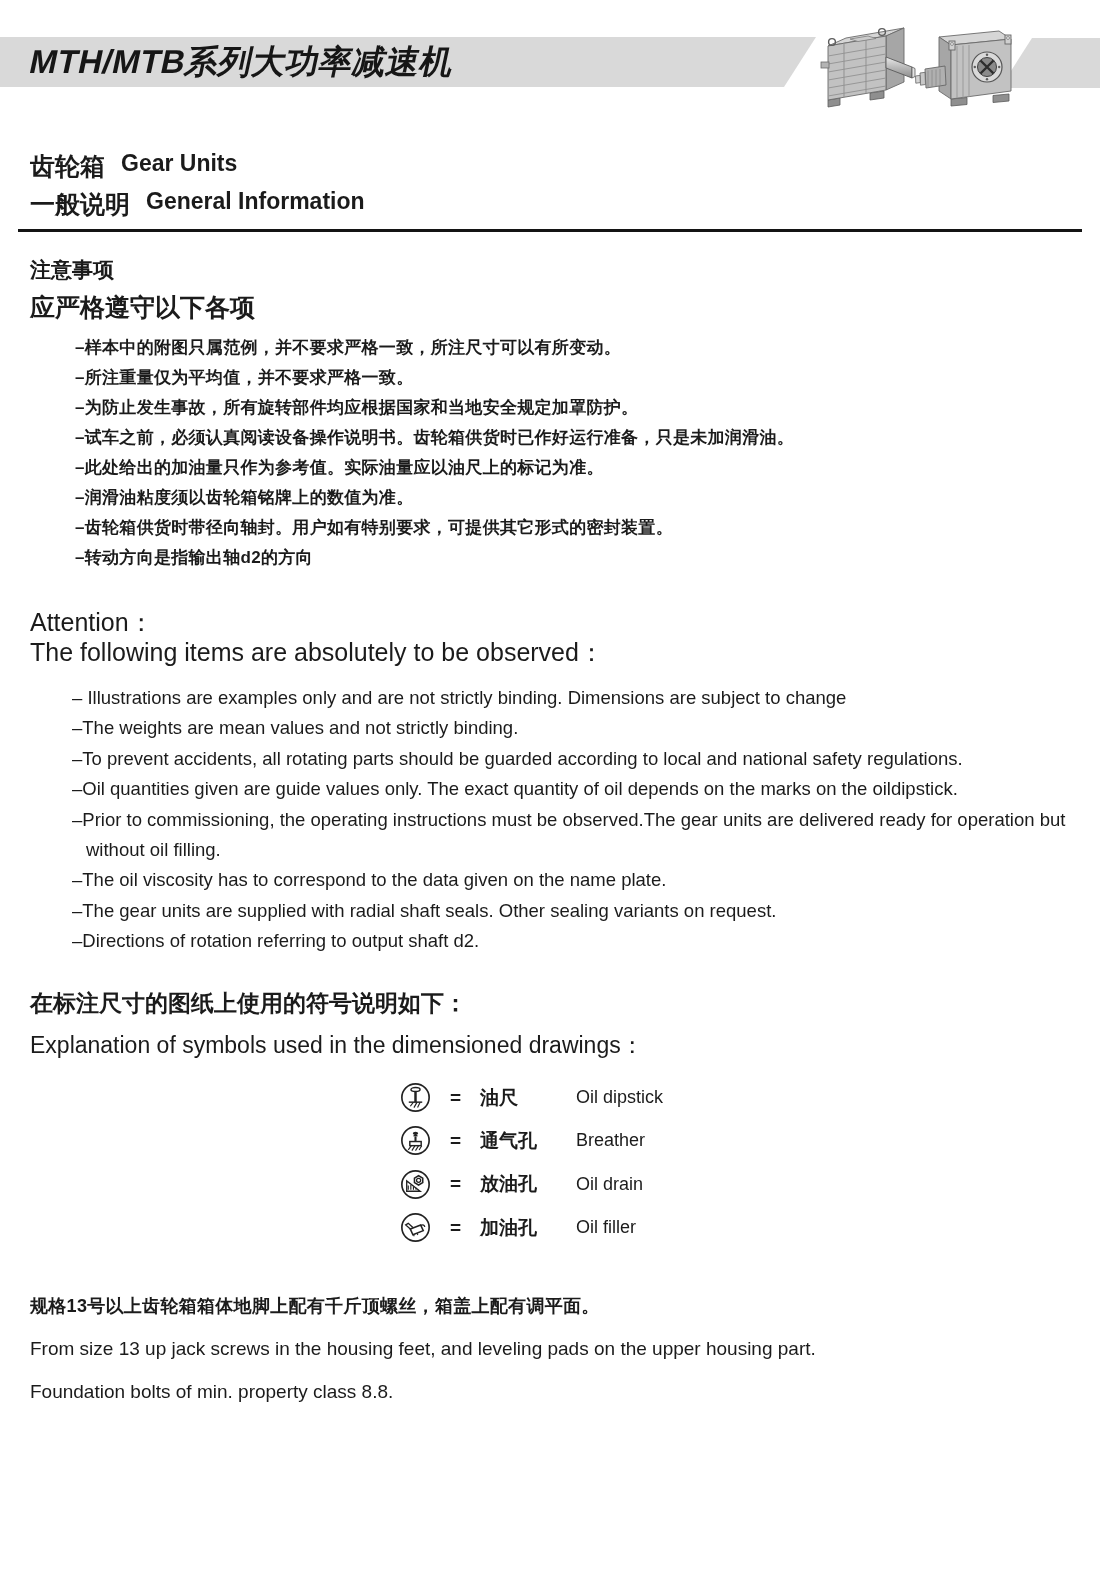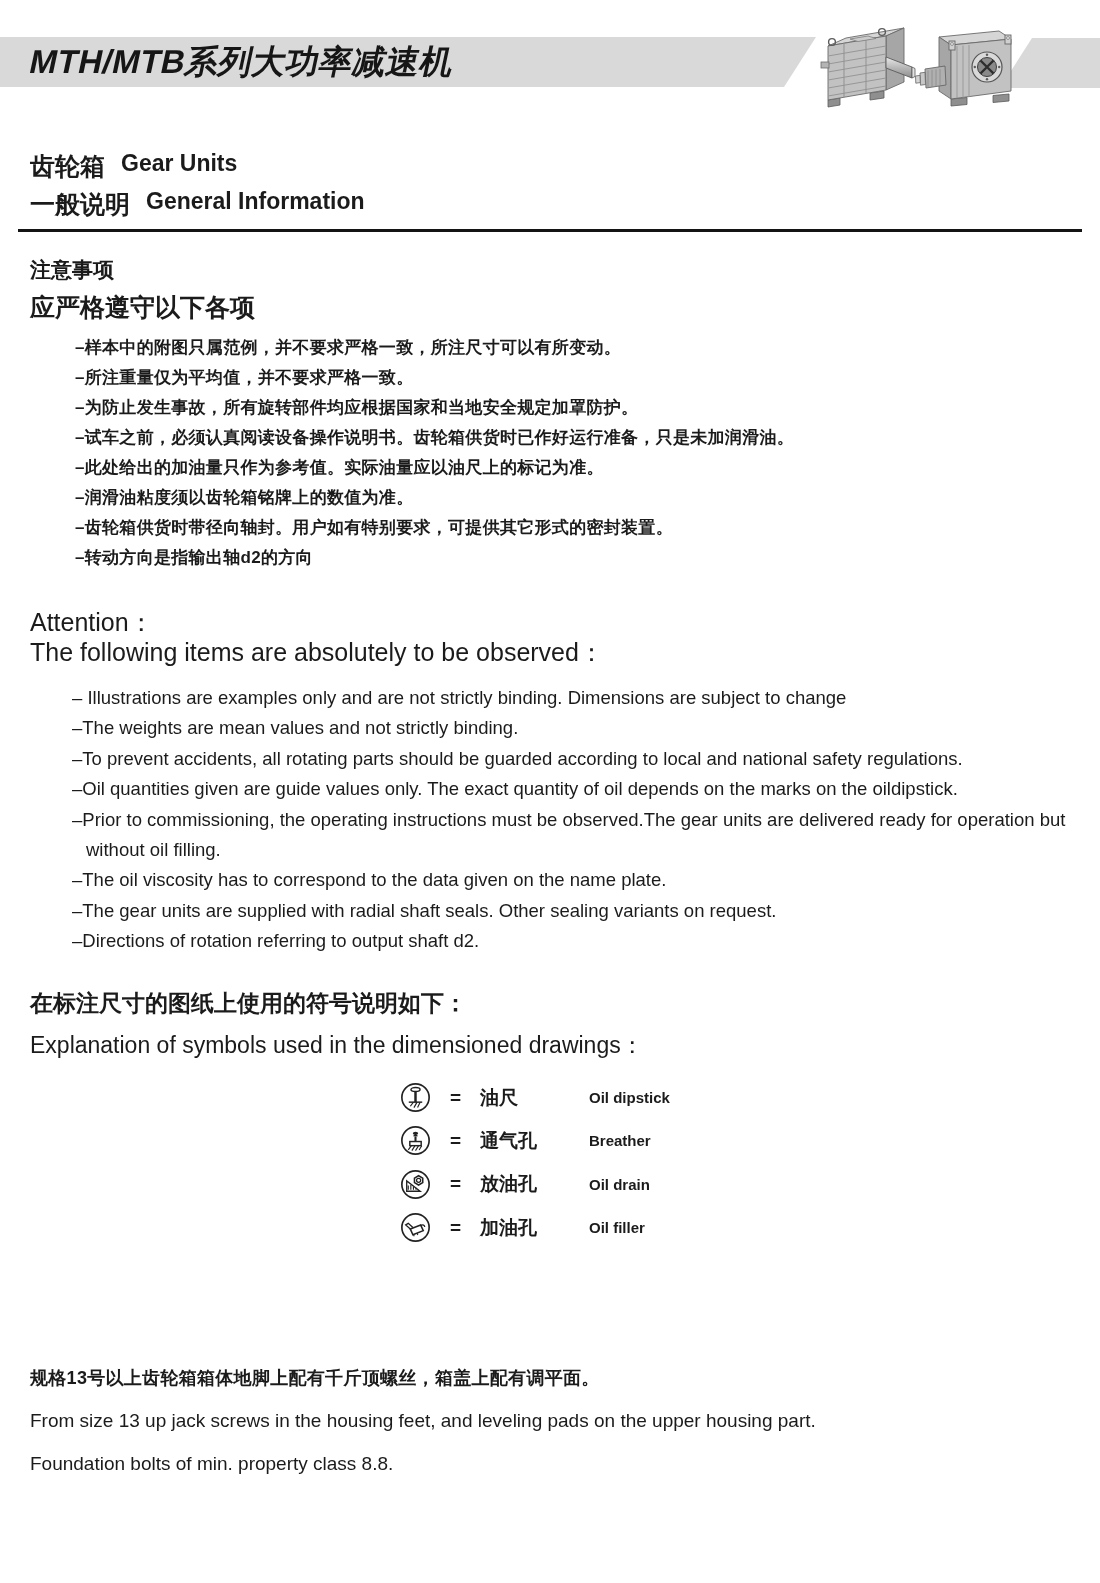--- a/index.html
+++ b/index.html
@@ -75,24 +75,24 @@
   }
 
   
   .sym-h-zh { position:absolute; left:30px; top:988px; font-size:23px; font-weight:700; }
   .sym-h-en { position:absolute; left:30px; top:1030px; font-size:23px; font-weight:400; }
   .sym-table { position:absolute; left:400px; top:1076px; }
   .sym-row { display:flex; align-items:center; height:43.3px; }
   .sym-icon { width:31px; height:31px; margin-right:19px; flex:0 0 auto; }
   .sym-eq { width:30px; font-size:19px; font-weight:700; }
   .sym-zh { width:96px; font-size:19px; font-weight:700; }
-  .sym-en { font-size:15px; font-weight:700;margin-left:13px; }
-
-  
-  .footer-notes { position:absolute; left:30px; top:1356px; width:1040px;text-align:right; }
+  .sym-en { font-size:18px; font-weight:400; }
+
+  
+  .footer-notes { position:absolute; left:30px; top:1284px; width:1040px;text-align:right; }
   .f-line { height:43px; display:flex; align-items:center; white-space:nowrap; }
   .f-line.zh { font-size:18px; font-weight:700; letter-spacing:0.3px; }
   .f-line.en { font-size:19px; font-weight:400; }
 
   svg { display:block; }
 </style>
 </head>
 <body>
 
 <div class="page">

